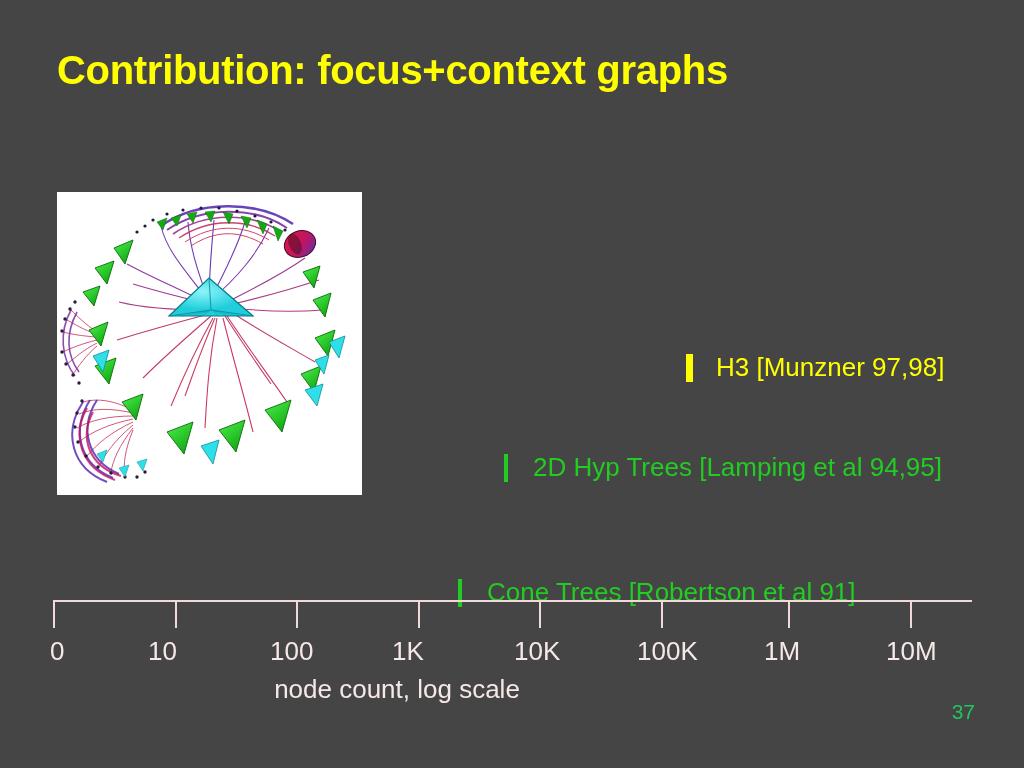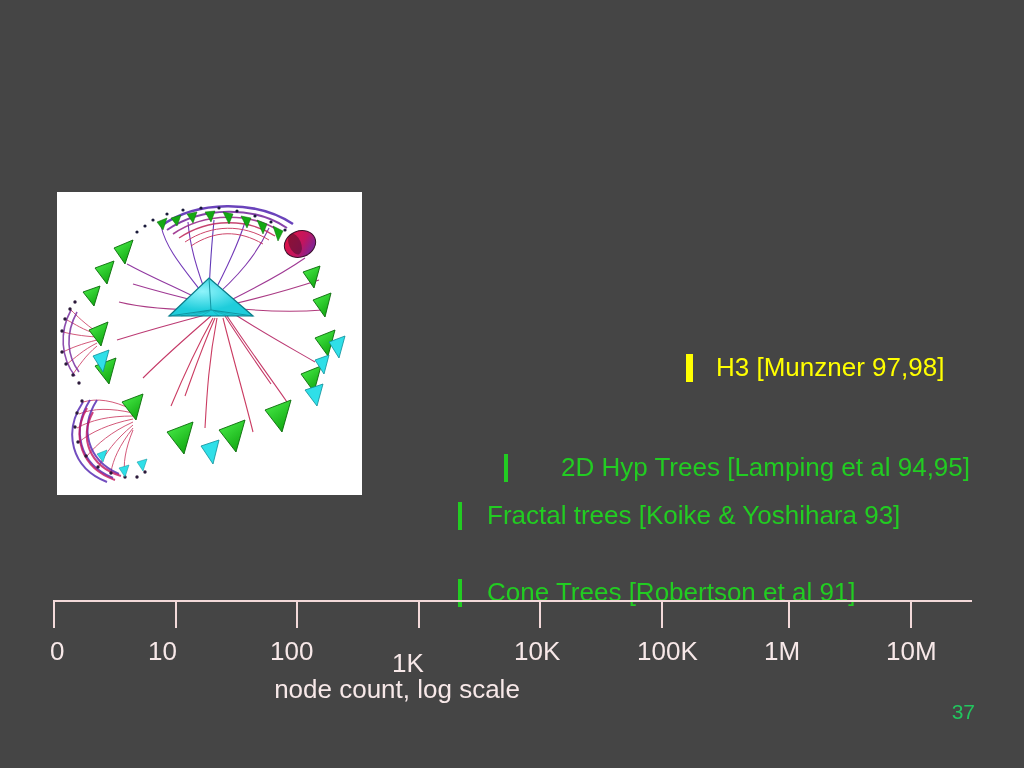--- a/index.html
+++ b/index.html
@@ -111,20 +111,21 @@
     top: 700px;
     font-size: 21px;
     color: #22c55e;
   }
 </style>
 </head>
 <body>
 
 <div class="slide">
 
+  <div class="slide-title">Contribution: focus+context graphs</div>
 
   <div class="graph-figure">
     <svg width="305" height="303" viewBox="0 0 305 303">
       <defs>
         <radialGradient id="cyanCone" cx="40%" cy="35%">
           <stop offset="0%" stop-color="#8ff4fb"></stop>
           <stop offset="100%" stop-color="#1fcddb"></stop>
         </radialGradient>
         <linearGradient id="diskGrad" x1="0" y1="0" x2="1" y2="1">
           <stop offset="0%" stop-color="#e8123f"></stop>
@@ -303,27 +304,23 @@
   <div class="legend">
 
     <div class="legend-row" style="left:686px; top:352px;">
       <span class="legend-tick" style="width:7px; height:28px; background:#ffff00; margin-right:23px;"></span>
       <span class="legend-label" style="color:#ffff00; font-size:26px;">H3 [Munzner 97,98]</span>
     </div>
 
 
     <div class="legend-row" style="left:504px; top:452px;">
       <span class="legend-tick" style="width:4px; height:28px; background:#22cc22; margin-right:25px;"></span>
-      <span class="legend-label" style="color:#22cc22; font-size:26px;margin-left:28px;">2D Hyp Trees [Lamping et al 94,95]</span>
+      <span class="legend-label" style="color:#22cc22; font-size:26px;">2D Hyp Trees [Lamping et al 94,95]</span>
     </div>
 
-    <div class="legend-row" style="left:458px; top:500px;">
-      <span class="legend-tick" style="width:4px; height:28px; background:#22cc22; margin-right:25px;"></span>
-      <span class="legend-label" style="color:#22cc22; font-size:26px;">Fractal trees [Koike &amp; Yoshihara 93]</span>
-    </div>
 
     <div class="legend-row" style="left:458px; top:550px;margin-top:27px;">
       <span class="legend-tick" style="width:4px; height:28px; background:#22cc22; margin-right:25px;"></span>
       <span class="legend-label" style="color:#22cc22; font-size:26px;">Cone Trees [Robertson et al 91]</span>
     </div>
   </div>
 
   <div class="axis">
     <span class="axis-tick" style="left:0px;"></span>
     <span class="axis-tick" style="left:122px;"></span>
@@ -332,21 +329,21 @@
     <span class="axis-tick" style="left:486px;"></span>
     <span class="axis-tick" style="left:608px;"></span>
     <span class="axis-tick" style="left:735px;"></span>
     <span class="axis-tick" style="left:857px;"></span>
   </div>
 
   <div class="axis-labels">
     <span class="axis-label" style="left:50px;">0</span>
     <span class="axis-label" style="left:148px;">10</span>
     <span class="axis-label" style="left:270px;">100</span>
-    <span class="axis-label" style="left:392px;margin-top:12px;">1K</span>
+    <span class="axis-label" style="left:392px;">1K</span>
     <span class="axis-label" style="left:514px;">10K</span>
     <span class="axis-label" style="left:637px;">100K</span>
     <span class="axis-label" style="left:764px;">1M</span>
     <span class="axis-label" style="left:886px;">10M</span>
   </div>
 
   <div class="axis-caption">
     <span>node count, log scale</span>
   </div>
 

